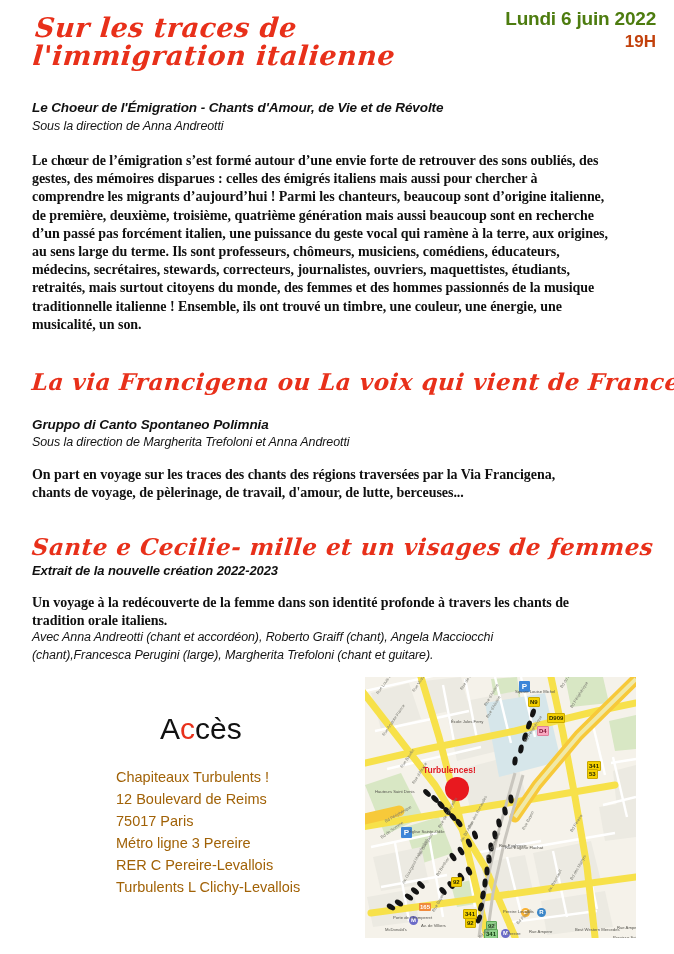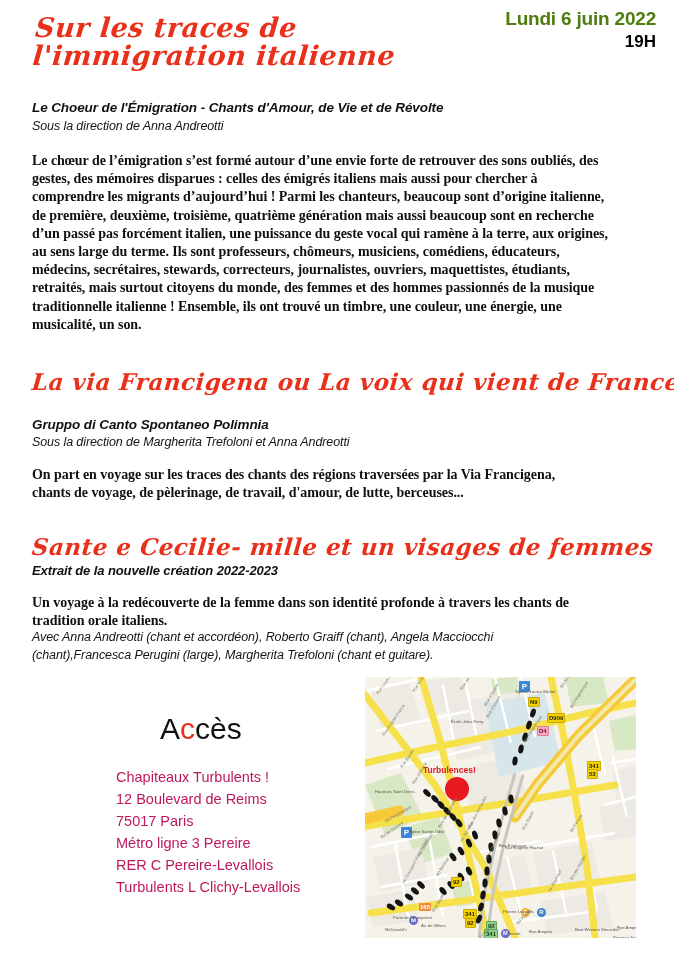--- a/index.html
+++ b/index.html
@@ -28,21 +28,21 @@
     font-family: "Liberation Sans", sans-serif;
     font-weight: bold;
     font-size: 19px;
     color: #4d7c0f;
     letter-spacing: -0.2px;
   }
   .time-line {
     font-family: "Liberation Sans", sans-serif;
     font-weight: bold;
     font-size: 17px;
-    color: #000000;
+    color: #c2410c;
     margin-top: 2px;
   }
 
   
   .script-title {
     font-family: "DejaVu Serif", serif;
     font-style: italic;
     font-weight: bold;
     color: #e8301a;
     line-height: 1.02;
@@ -124,21 +124,21 @@
     letter-spacing: 0px;
   }
   #acces-title .accent { color: #e8301a; }
 
   #address-block {
     position: absolute;
     left: 116px;
     top: 766px;
     font-family: "Liberation Sans", sans-serif;
     font-size: 14.5px;
-    color: #be185d;
+    color: #a16207;
     line-height: 1.52;
   }
   #address-block div { white-space: nowrap; }
 
   
   #map {
     position: absolute;
     left: 365px;
     top: 677px;
     width: 271px;

